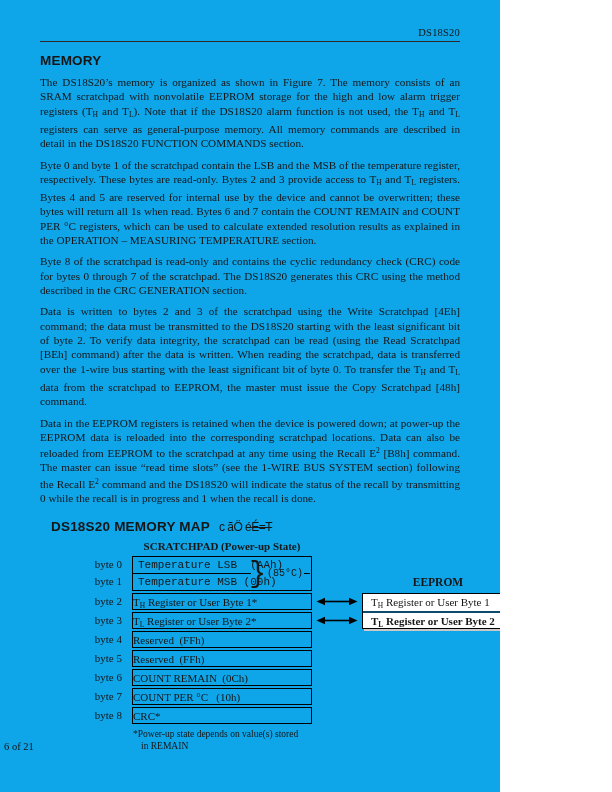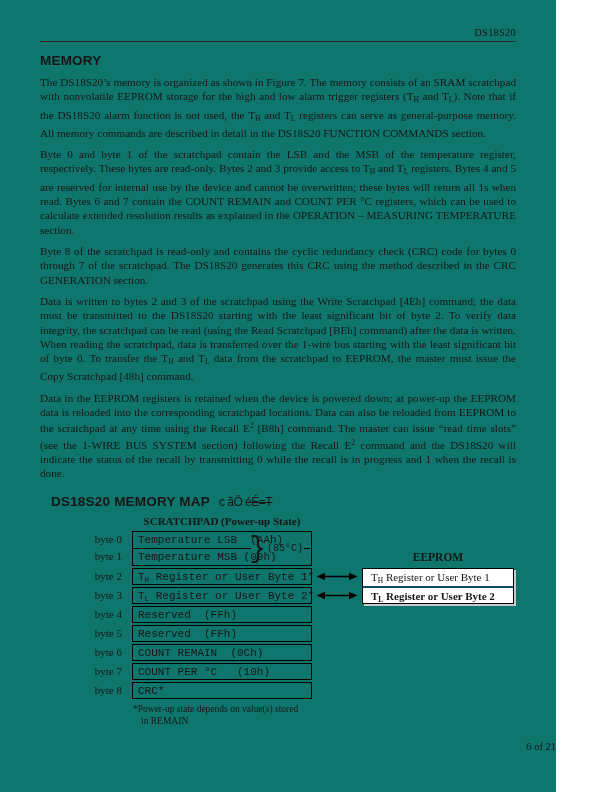--- a/index.html
+++ b/index.html
@@ -1,17 +1,17 @@
 <!DOCTYPE html>
 <html><head>
 <meta charset="utf-8">
 <style>
   html,body { margin:0; padding:0; background:#fff; }
   .page {
-    width:556px; height:792px; position:relative; background:#0f766e;
+    width:500px; height:792px; position:relative; background:#0ea5e9;
     font-family:"Liberation Serif","DejaVu Serif",serif; color:#161616;
     overflow:hidden;
   }
   
   .header {
     position:absolute; left:40px; right:40px; top:27px;
     text-align:right; font-size:10.5px; letter-spacing:0.2px;
     border-bottom:1px solid #2b2b2b; padding-bottom:3px;
   }
   
@@ -52,35 +52,35 @@
   .pair { position:relative; height:35px; border:1px solid #000; box-sizing:border-box;font-family:Liberation Mono, monospace; }
   .pair .pr { position:absolute; left:0; right:34px; height:16px; line-height:16px; padding-left:5px; white-space:pre; overflow:visible; }
   .pair .pr0 { top:0px; } .pair .pr1 { top:17px; }
   .pdiv { position:absolute; left:0; top:16px; width:118px; border-top:1px solid #000; }
   .bracket { position:absolute; right:1px; top:0; height:100%; display:flex; align-items:center; }
   .brace { font-size:28px; line-height:1; font-weight:normal; transform:scaleY(1.08); margin-right:1px; }
   .b85 { font-size:10px; white-space:nowrap; }
   .bdash { width:6px; border-top:1px solid #000; margin-left:1px; }
   .srow {
     height:17px; box-sizing:border-box; border:1px solid #000; margin-top:2px;
-    line-height:14.5px; padding-top:0.5px; padding-left:5px; white-space:pre;font-family:Liberation Mono, monospace;
+    line-height:14.5px; padding-top:0.5px; white-space:pre;
   }
   .footnote { position:absolute; left:93px; top:189px; font-size:9.5px; line-height:11.5px; }
   .footnote .fl2 { padding-left:8px; }
   .eeprom-title { position:absolute; left:322px; top:36px; width:152px; text-align:center; font-weight:bold; font-size:11.5px; }
   .eeprom-box {
     position:absolute; left:322px; top:53px; width:152px; box-sizing:border-box;
     border:1px solid #000; background:#fff; box-shadow:2px 2px 0 #c9c9c9;
   }
   .erow { height:17px; line-height:16px; box-sizing:border-box; padding-left:8px; white-space:pre; }
   .erow + .erow { border-top:2px solid #0c4a6e;font-weight:bold; }
   .arrow { position:absolute; left:276px; width:42px; height:11px; }
   .arrow.a1 { top:56px; } .arrow.a2 { top:75px; }
   
-  .footer { position:absolute; left:18px; right:0; top:741px; text-align:right; font-size:10.5px; }
+  .footer { position:absolute; left:4px; right:0; top:741px; text-align:left; font-size:10.5px; }
 </style>
 </head>
 <body>
 
 <div class="page">
 
   <div class="header">
     <span>DS18S20</span>
   </div>
 

